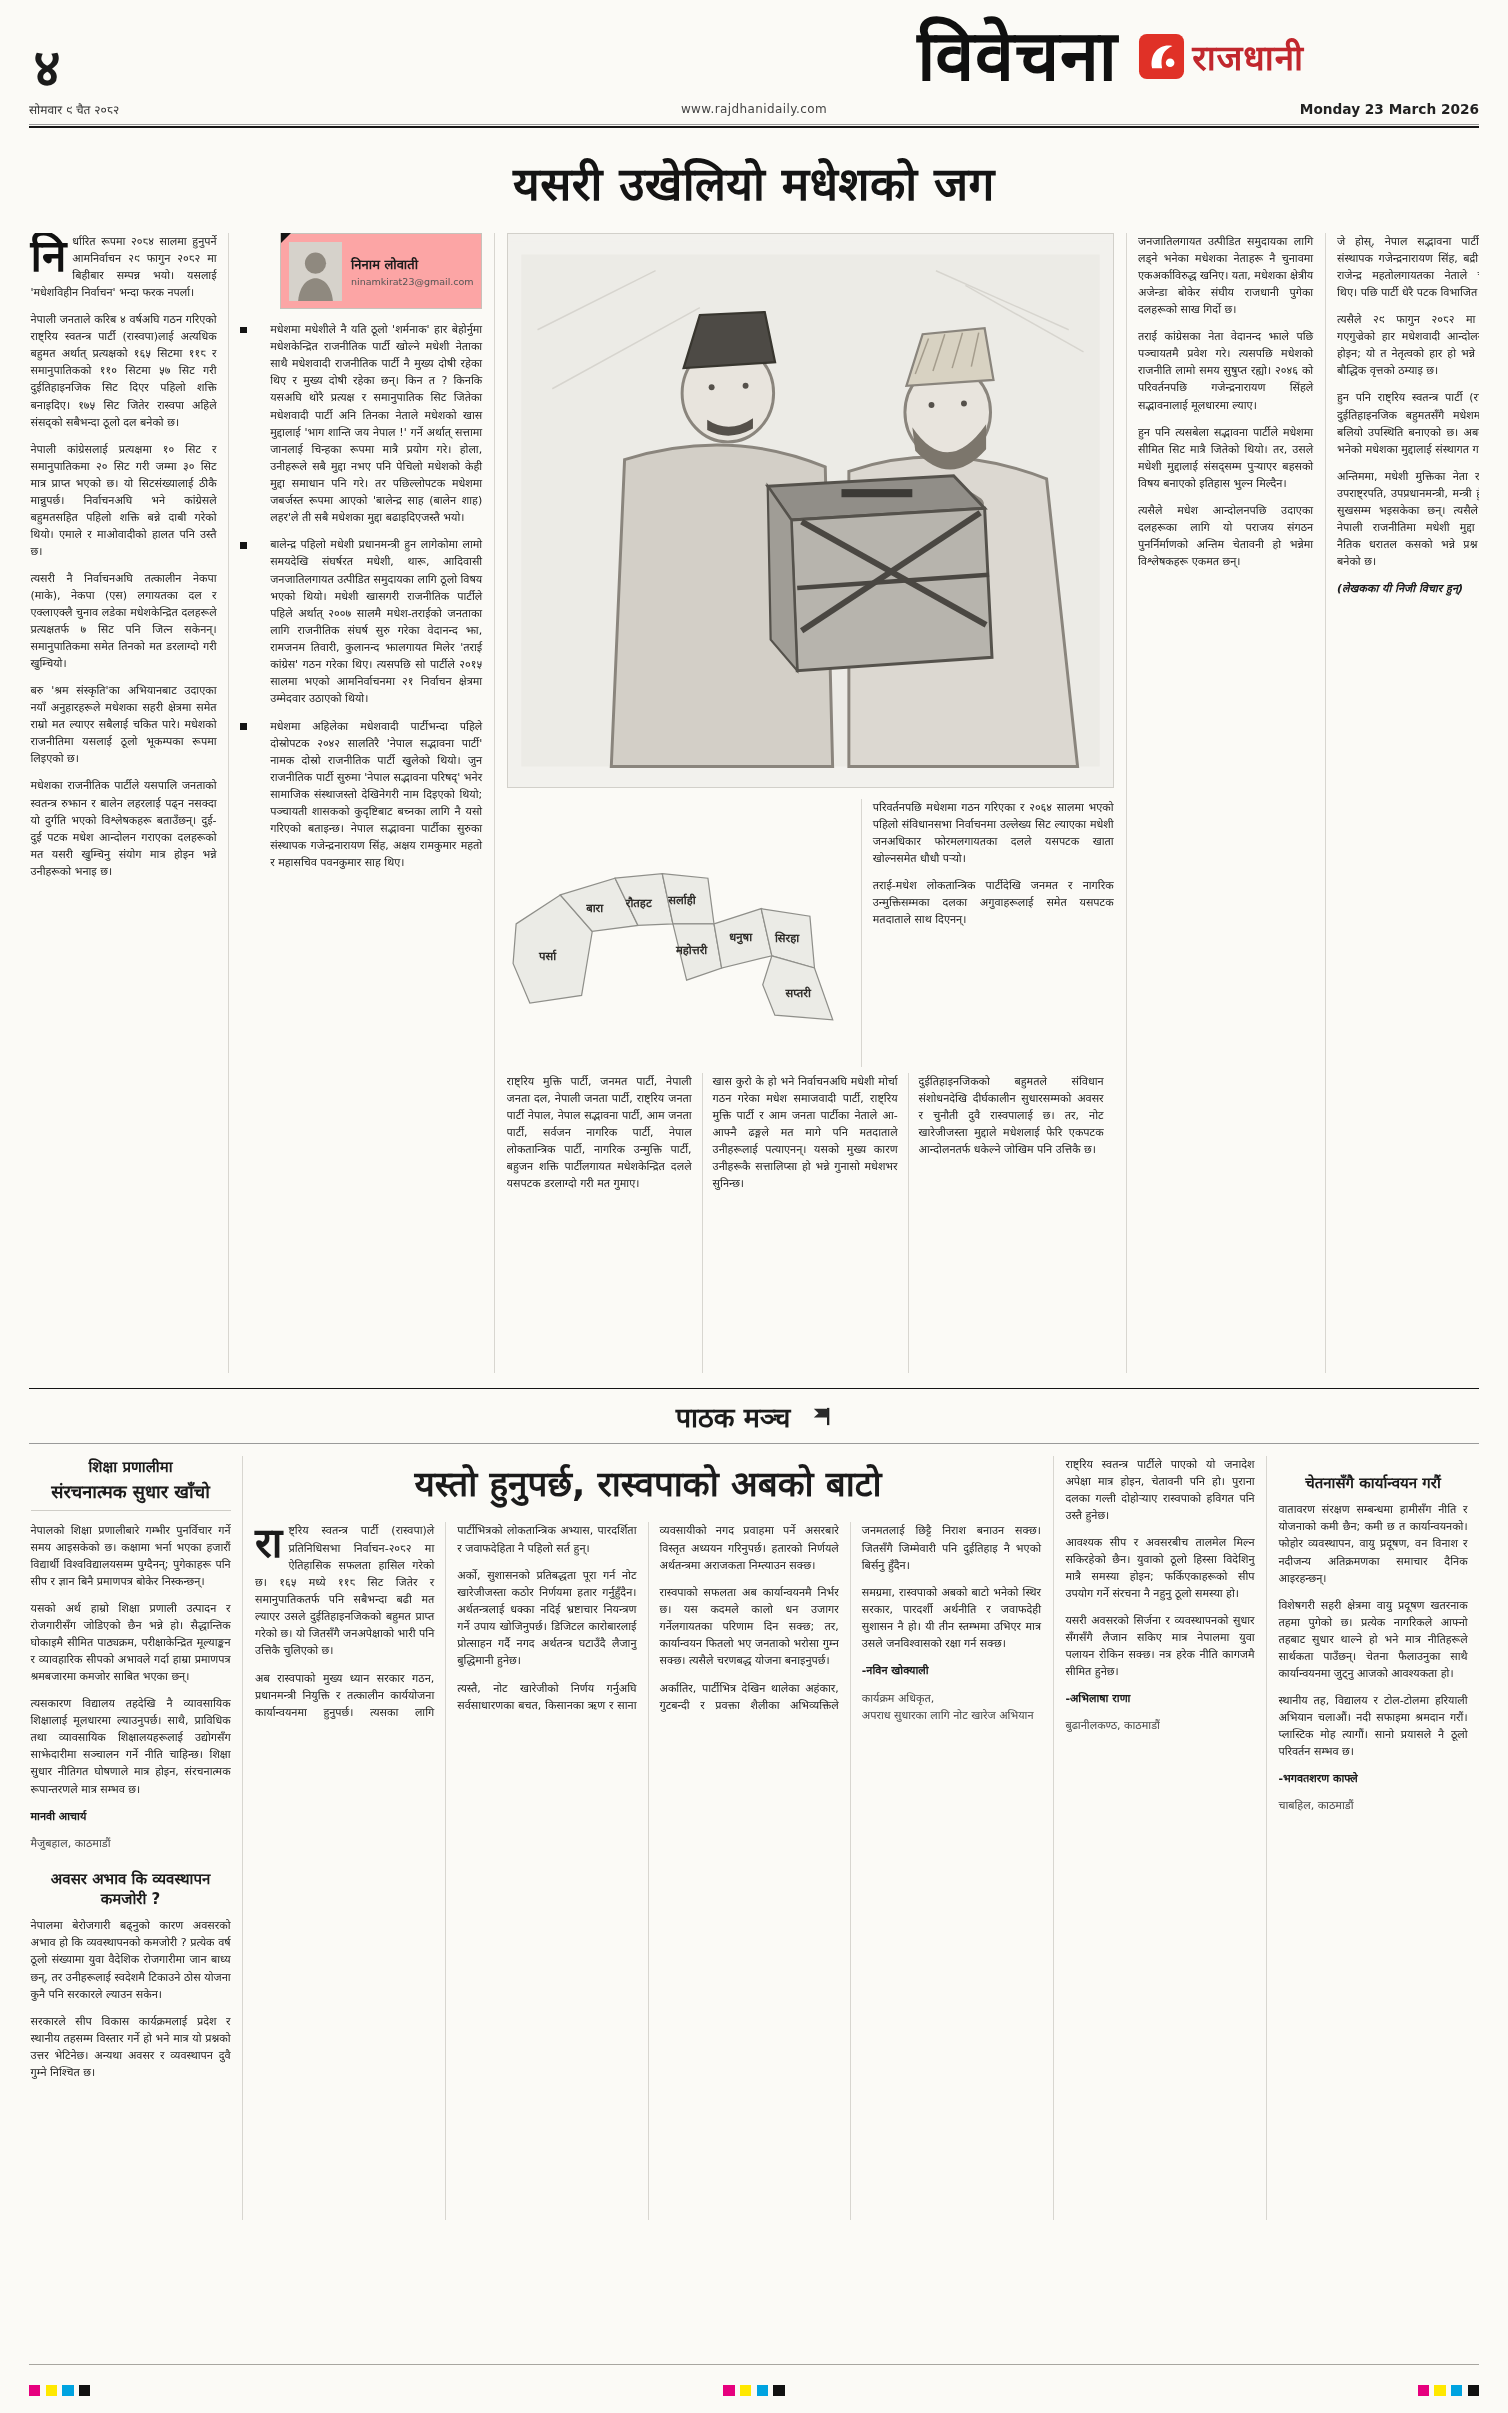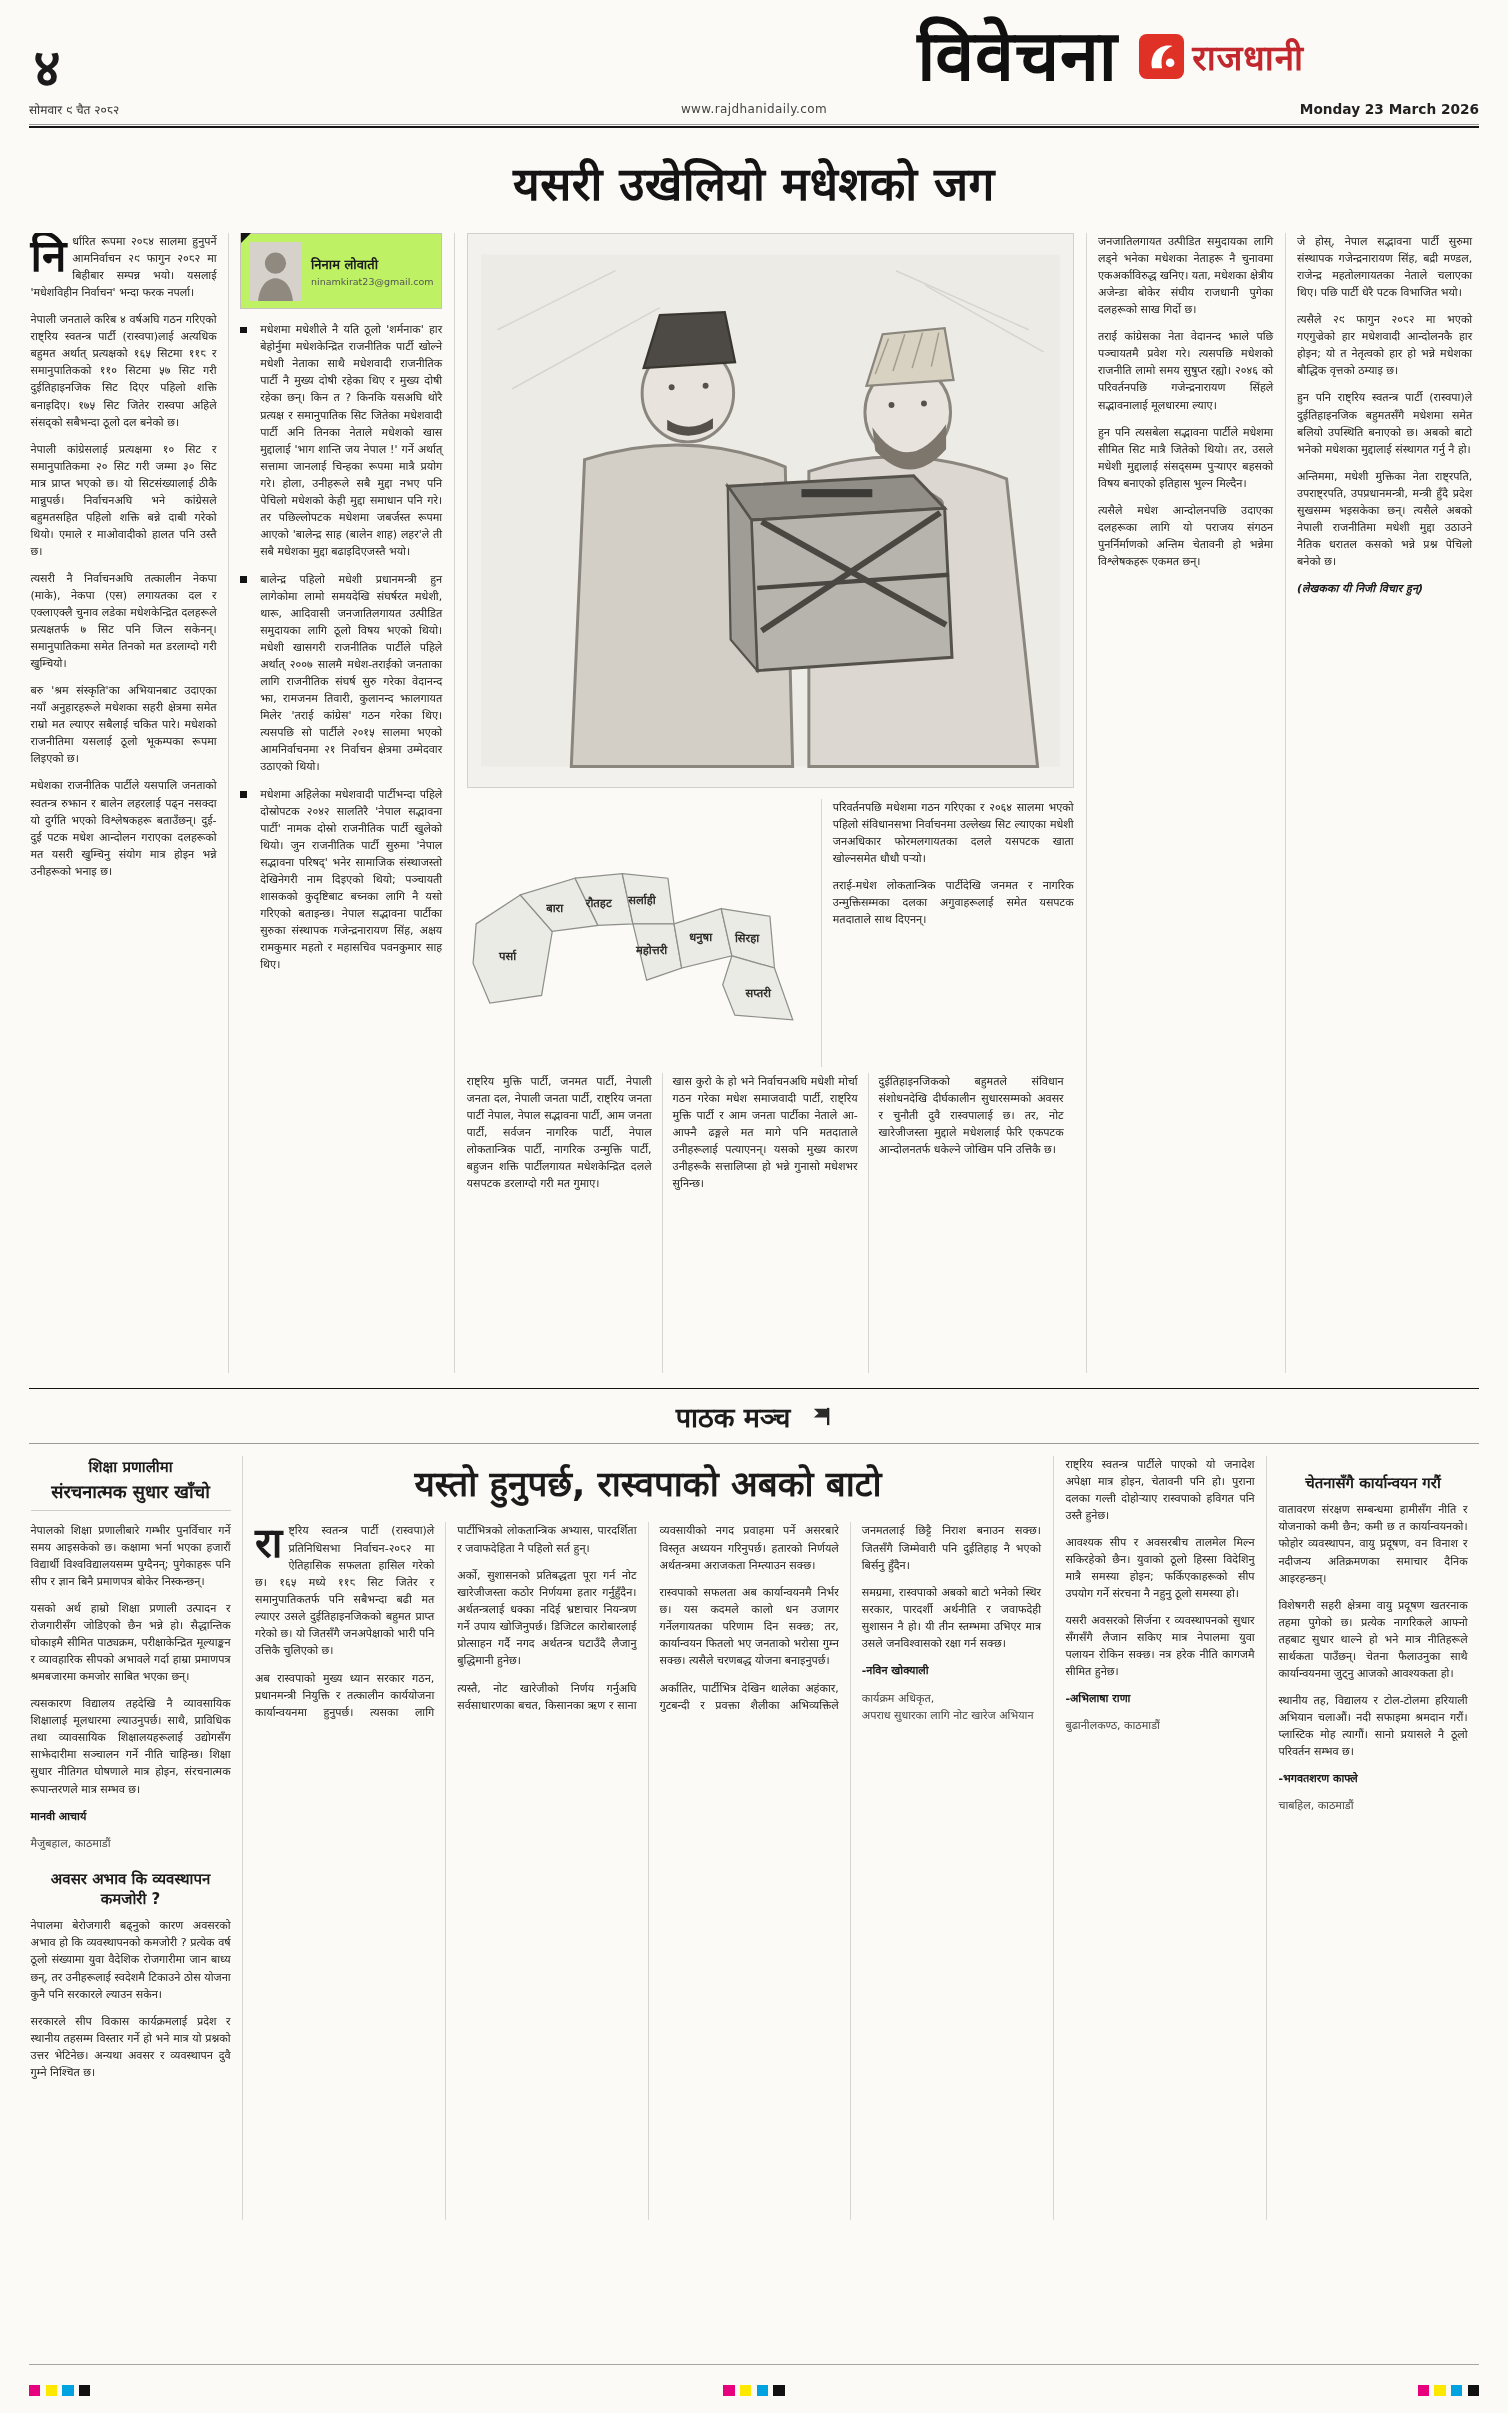--- a/index.html
+++ b/index.html
@@ -26,38 +26,38 @@
   .date-en { text-align:right; font-size:13.7px; font-weight:700; color:#222; }
   .rule-double { height:4.6px; border-top:0.8px solid #9a9a9a; border-bottom:2.3px solid #161616; margin-top:6px; }
   
   .main-headline { text-align:center; font-size:46px; font-weight:800; color:#141414; margin:23px 0 20px; letter-spacing:0.4px; }
   
   .article-grid { display:flex; height:1140px; overflow:hidden; }
   .col { flex:0 0 199px; padding:0 11.4px; border-left:0.8px solid #d8d6d0; }
   .col:first-child { border-left:none; padding-left:1.5px; }
   .col p, .mini p, .beside-map p { font-size:11px; line-height:1.55; text-align:justify; margin-bottom:10px; }
   .dropcap { float:left; font-size:44px; line-height:.9; font-weight:800; padding:3px 6px 0 0; color:#111; }
-  .bullet { display:flex; gap:13px; margin-bottom:10.6px; }
+  .bullet { display:flex; gap:23px; margin-bottom:10.6px; }
   .bullet .sq { width:6.8px; height:6.8px; background:#141414; margin-top:5.3px; flex:none; }
   .bullet span.txt { font-size:11px; line-height:1.55; text-align:justify; }
   .bold-lead { font-weight:400; }
   .closing-note { text-align:right; font-style:italic; font-weight:700; font-size:10.3px; margin-top:3px; }
   
   .col-center { flex:0 0 632px; padding:0 12px; border-left:0.8px solid #d8d6d0; display:flex; flex-direction:column; }
   .illustration { height:555px; border:0.8px solid #d2d0ca; background:#f2f1ed; overflow:hidden; }
   .illustration svg { width:100%; height:100%; display:block; }
   .center-lower { display:flex; gap:10.6px; margin-top:10.6px; height:268px; }
   .map-fig { flex:0 0 344px; }
   .map-fig svg { width:100%; height:100%; display:block; }
   .beside-map { flex:1; border-left:0.8px solid #d8d6d0; padding-left:10.6px; }
   .center-bottom { display:flex; margin-top:6px; flex:1; overflow:hidden; }
   .mini { flex:1; padding:0 10px; border-left:0.8px solid #d8d6d0; }
   .mini:first-child { border-left:none; padding-left:0; }
   
-  .byline-card { border:0.8px solid #c6c2bb; background:#bef264; padding:7.6px; display:flex; gap:9px; align-items:center; margin-bottom:12px; position:relative; }
+  .byline-card { border:0.8px solid #c6c2bb; background:#fca5a5; padding:7.6px; display:flex; gap:9px; align-items:center; margin-bottom:12px; position:relative;margin-left:40px; }
   .byline-card::before { content:""; position:absolute; top:-0.8px; left:-0.8px; border-top:10.6px solid #141414; border-right:10.6px solid transparent; }
   .byline-photo { width:53px; height:59px; flex:none; }
   .byline-photo svg { width:100%; height:100%; display:block; }
   .byline-name { font-size:13px; font-weight:800; margin-bottom:3px; }
   .byline-email { font-size:9.5px; color:#555; text-decoration:none; display:block; }
   
   .map-label { font-size:15px; font-weight:700; fill:#2e2c29; }
   
   .forum { margin-top:15px; border-top:1.5px solid #151515; padding-top:9px; }
   .forum-head { text-align:center; border-bottom:0.8px solid #9a9a9a; padding-bottom:7.6px; }

